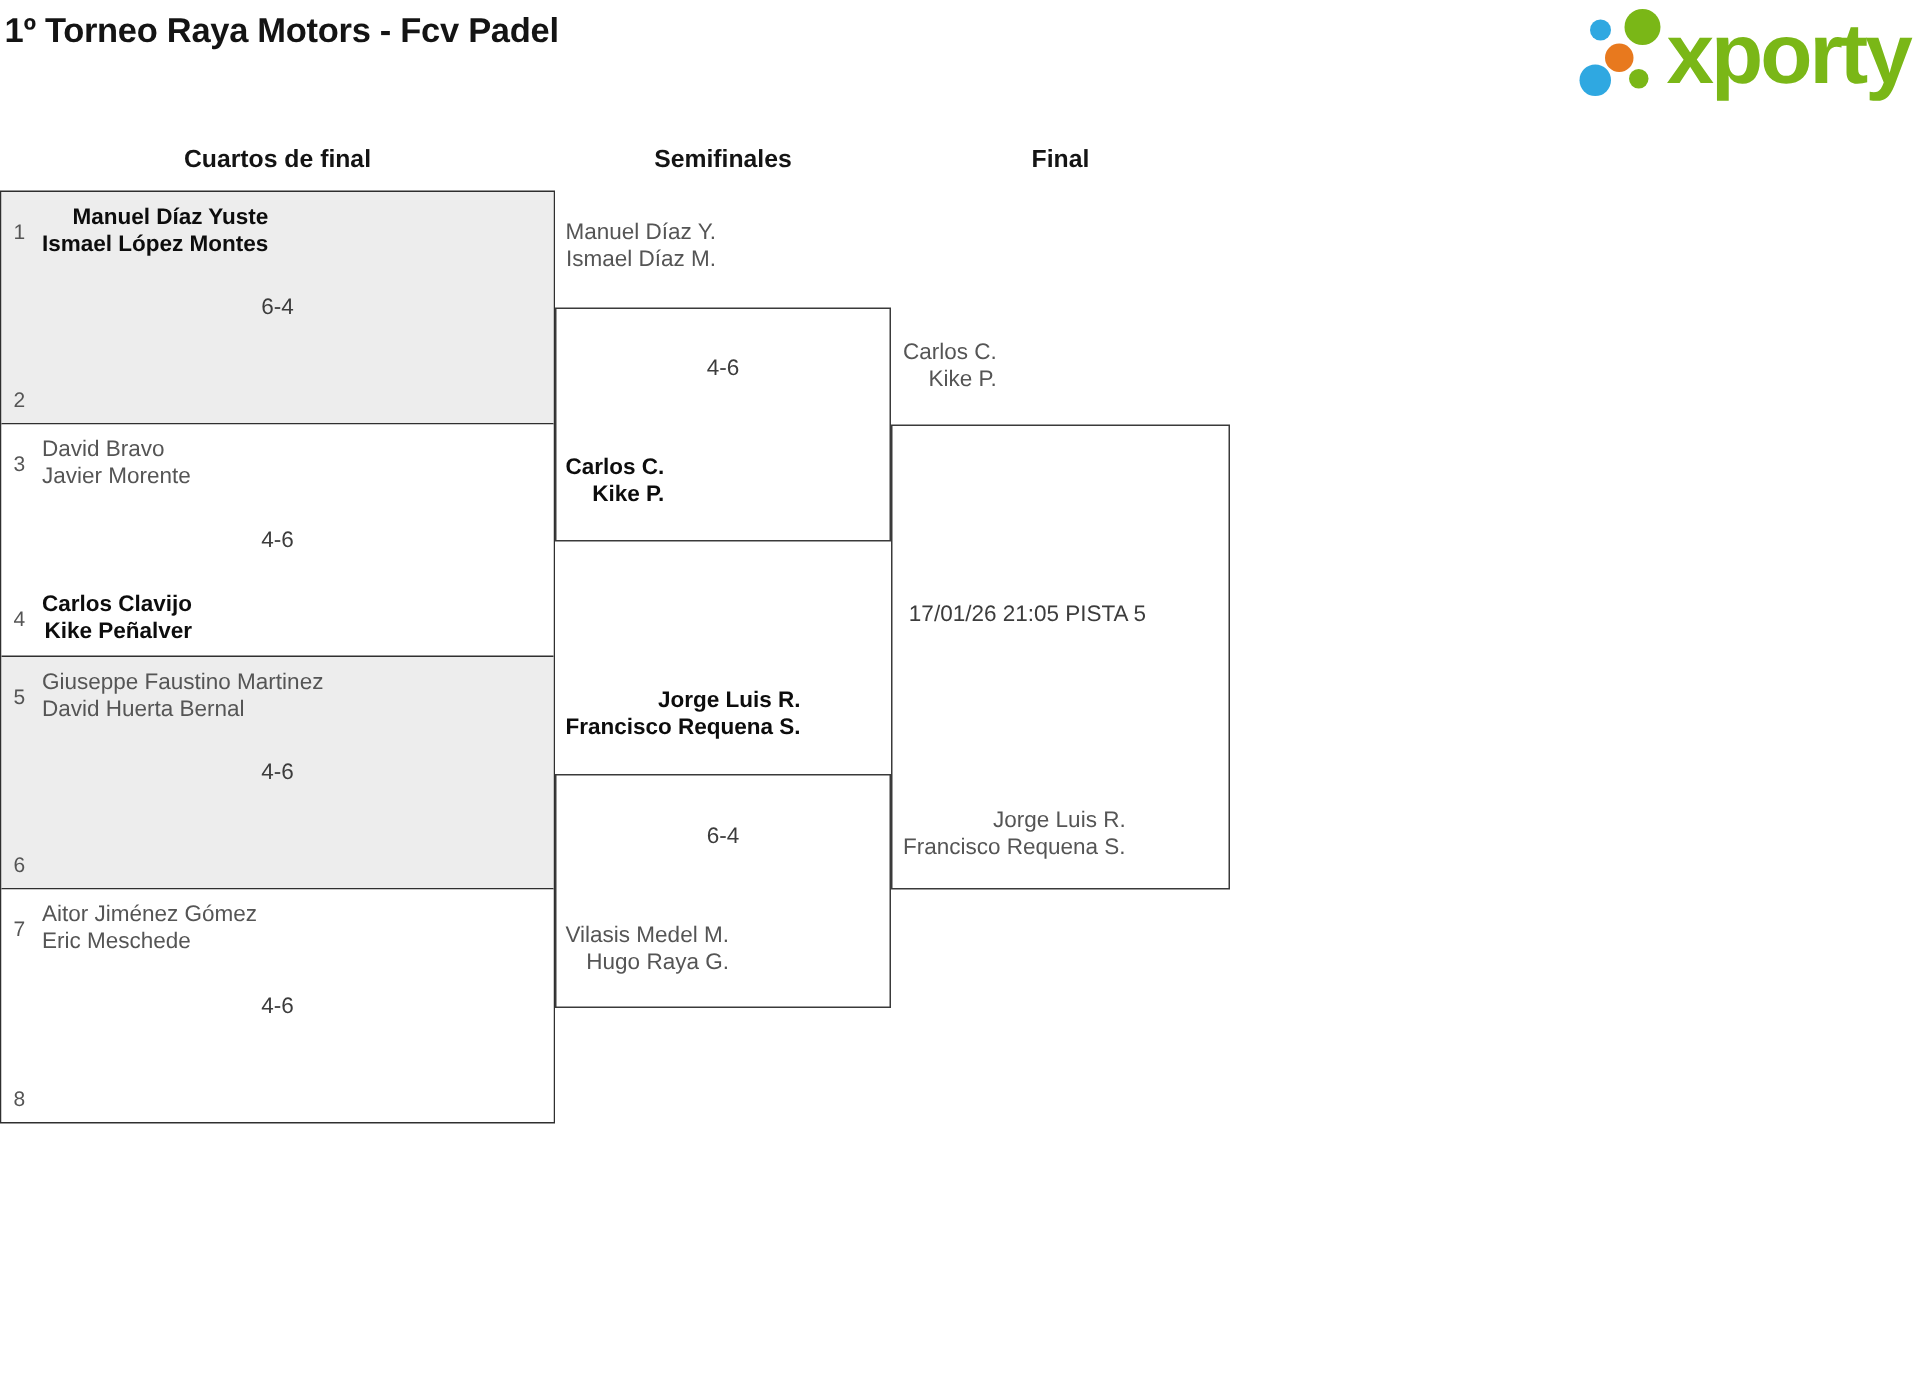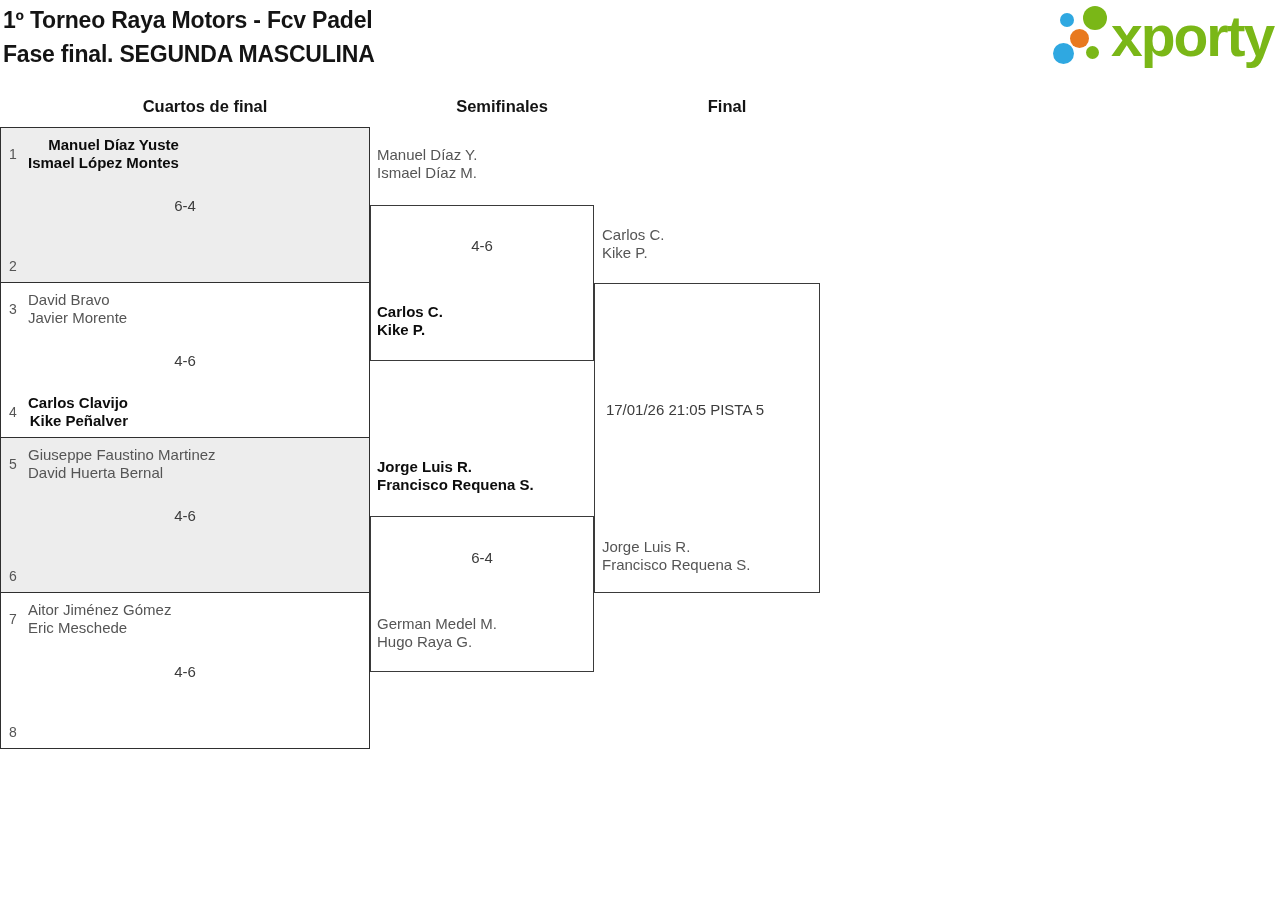--- a/index.html
+++ b/index.html
@@ -11,21 +11,21 @@
   .logo { position: absolute; left: 1045px; top: 0; width: 235px; height: 72px; }
   .logo .dot { position: absolute; border-radius: 50%; }
   .dot-blue-small  { left: 15px; top: 13px; width: 14px; height: 14px; background: #2fa8e1; }
   .dot-green-big   { left: 38px; top: 6px;  width: 24px; height: 24px; background: #7ab717; }
   .dot-orange      { left: 25px; top: 29px; width: 19px; height: 19px; background: #e8791e; }
   .dot-blue-big    { left: 8px;  top: 43px; width: 21px; height: 21px; background: #2fa8e1; }
   .dot-green-small { left: 41px; top: 46px; width: 13px; height: 13px; background: #7ab717; }
   .logo-text { position: absolute; left: 66px; top: 3px; font-size: 57px; font-weight: 700; letter-spacing: -2px; color: #7ab717; }
 
   
-  .col-header { position: absolute; top: 97px; text-align: center; font-size: 16.5px; font-weight: 700; color: #141414; margin-left: 20px; }
+  .col-header { position: absolute; top: 97px; text-align: center; font-size: 16.5px; font-weight: 700; color: #141414; }
   .h-qf  { left: 0;     width: 370px; }
   .h-sf  { left: 370px; width: 224px; }
   .h-fin { left: 594px; width: 226px; }
 
   
   .bracket { position: absolute; left: 0; top: 0; width: 1280px; height: 916px; }
 
   .qf-col { position: absolute; left: 0; top: 127px; width: 370px; height: 622px; border: 1px solid #2f2f2f; }
   .qf-block { position: relative; height: 155px; background: #fff; }
   .qf-block.sep { border-bottom: 1px solid #2f2f2f; }
@@ -38,39 +38,38 @@
   .names { font-size: 15px; line-height: 17.5px; color: #555; }
   .names.winner { color: #0d0d0d; font-weight: 700; text-align: right; }
 
   .score { position: absolute; left: 0; top: 50%; transform: translateY(-50%); width: 100%; text-align: center; font-size: 15px; color: #3c3c3c; }
 
   .match-box { position: absolute; border: 1px solid #3a3a3a; background: transparent; }
   .sf1-box { left: 370px; top: 205px; width: 224px; height: 156px; }
   .sf2-box { left: 370px; top: 516px; width: 224px; height: 156px; }
   .fin-box { left: 594px; top: 283px; width: 226px; height: 310px; }
 
-  .abs-names { position: absolute; font-size: 15px; line-height: 17.5px; color: #555; }
+  .abs-names { position: absolute; font-size: 15px; line-height: 17.5px; color: #555; text-align: right; }
   .abs-names.winner { color: #0d0d0d; font-weight: 700; }
   .abs-score { position: absolute; text-align: center; font-size: 15px; color: #3c3c3c; }
   .sf1-t1 { left: 377px; top: 146px; }
   .sf1-sc { left: 370px; top: 237px; width: 224px; }
   .sf1-t2 { left: 377px; top: 303px; }
   .sf2-t1 { left: 377px; top: 458px; }
   .sf2-sc { left: 370px; top: 549px; width: 224px; }
   .sf2-t2 { left: 377px; top: 615px; }
   .fin-t1 { left: 602px; top: 226px; }
   .fin-date { left: 594px; top: 401px; width: 182px; }
   .fin-t2 { left: 602px; top: 538px; }
 </style>
 </head>
 <body>
 
 <div class="title">
   <div>1º Torneo Raya Motors - Fcv Padel</div>
-  <div>Fase final. SEGUNDA MASCULINA</div>
 </div>
 
 <div class="logo">
   <span class="dot dot-blue-small"></span>
   <span class="dot dot-green-big"></span>
   <span class="dot dot-orange"></span>
   <span class="dot dot-blue-big"></span>
   <span class="dot dot-green-small"></span>
   <span class="logo-text">xporty</span>
 </div>
@@ -158,21 +157,21 @@
     <div>Carlos C.</div>
     <div>Kike P.</div>
   </div>
 
   <div class="abs-names winner sf2-t1">
     <div>Jorge Luis R.</div>
     <div>Francisco Requena S.</div>
   </div>
   <div class="abs-score sf2-sc">6-4</div>
   <div class="abs-names sf2-t2">
-    <div>German Medel M.</div>
+    <div>Vilasis Medel M.</div>
     <div>Hugo Raya G.</div>
   </div>
 
   <div class="abs-names fin-t1">
     <div>Carlos C.</div>
     <div>Kike P.</div>
   </div>
   <div class="abs-score fin-date">17/01/26 21:05 PISTA 5</div>
   <div class="abs-names fin-t2">
     <div>Jorge Luis R.</div>

